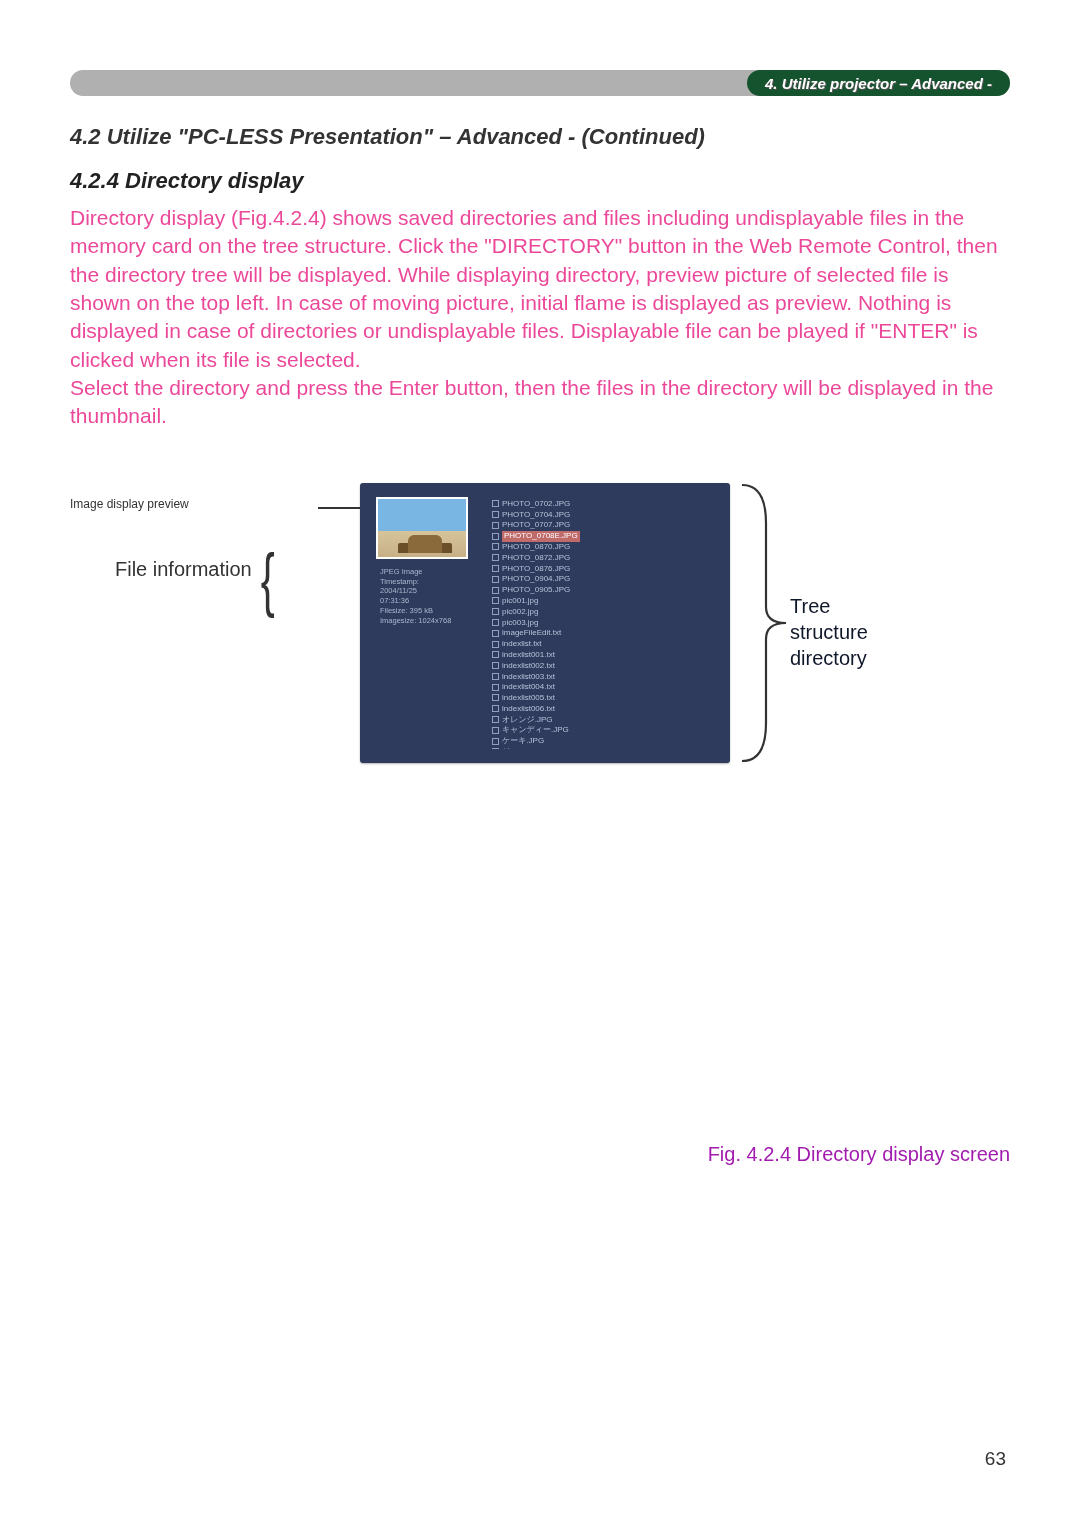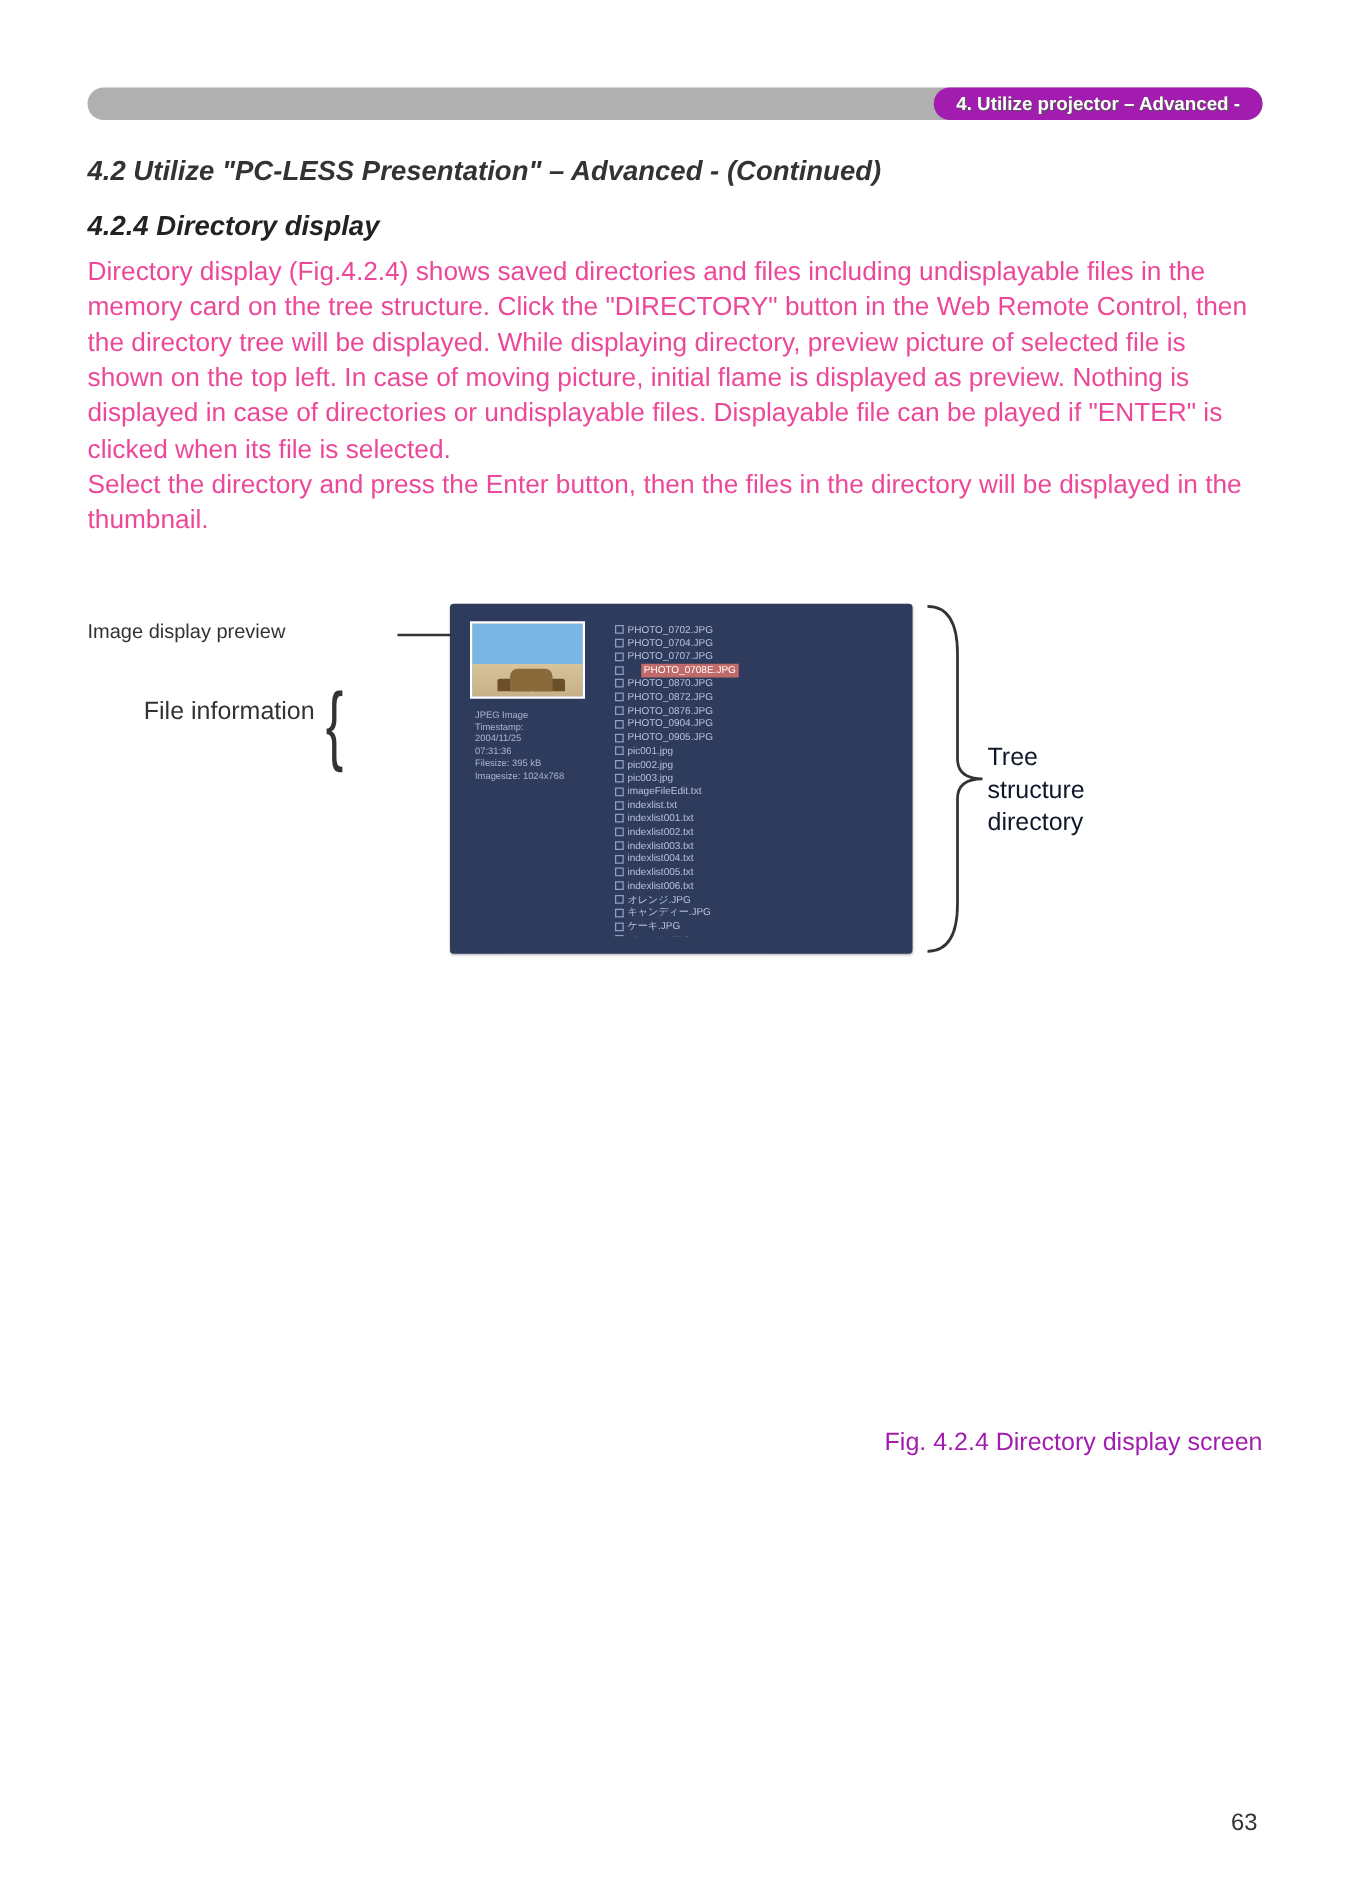--- a/index.html
+++ b/index.html
@@ -20,29 +20,30 @@
     border-radius: 13px;
     width: 100%;
     position: relative;
     margin-bottom: 28px;
   }
   .header-right {
     position: absolute;
     right: 0;
     top: 0;
     height: 26px;
-    background: #a21caf;
+    background: #14532d;
     border-radius: 13px;
     padding: 0 18px;
     display: flex;
     align-items: center;
     color: #ffffff;
     font-size: 15px;
     font-weight: bold;
     text-shadow: 1px 1px 0 #555;
+    font-style: italic;
   }
   .section-title {
     font-style: italic;
     font-weight: bold;
     font-size: 22px;
     margin: 0 0 18px 0;
     color: #333;
   }
   .subsection-title {
     font-weight: bold;
@@ -60,21 +61,21 @@
   }
   .figure-area {
     position: relative;
     width: 100%;
     height: 320px;
   }
   .label-left-1 {
     position: absolute;
     left: 0px;
     top: 14px;
-    font-size: 16px;
+    font-size: 12px;
     color: #333;
   }
   .label-left-2-wrap {
     position: absolute;
     left: 45px;
     top: 75px;
     display: flex;
     align-items: flex-start;
   }
   .label-left-2 {
@@ -160,21 +161,20 @@
     overflow: hidden;
   }
   .file-tree .row {
     white-space: nowrap;
   }
   .file-tree .sel {
     background: #c06a6a;
     color: #fff;
     display: inline-block;
     padding: 0 2px;
-    margin-left: 11px;
   }
   .tree-icon {
     display: inline-block;
     width: 7px;
     height: 7px;
     border: 1px solid #8fa0c0;
     margin-right: 3px;
     vertical-align: middle;
     box-sizing: border-box;
   }

